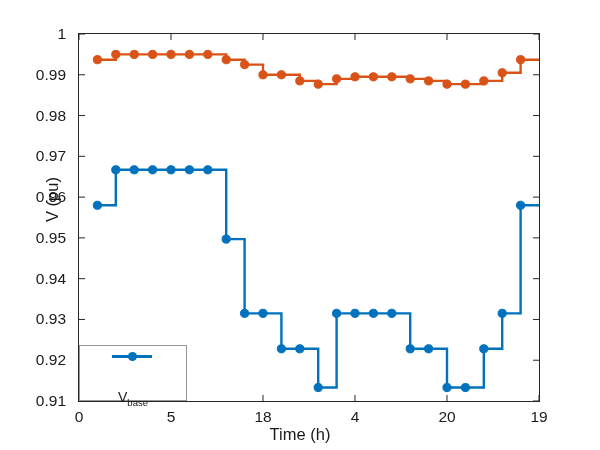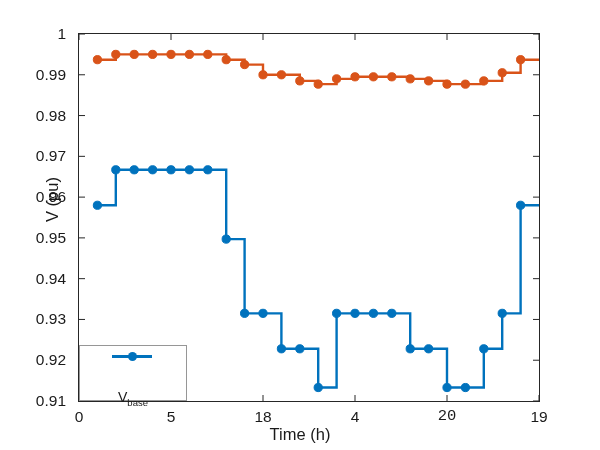--- a/index.html
+++ b/index.html
@@ -196,21 +196,21 @@
           <circle cx="441.60" cy="25.69" r="4.1" fill="#D95319" stroke="#D95319" stroke-width="1"></circle>
         </g>
       </svg>
   </div>
 
   <div id="xticklabels">
       <div class="xlab" style="left: 59px;">0</div>
       <div class="xlab" style="left: 151px;">5</div>
       <div class="xlab" style="left: 243px;">18</div>
       <div class="xlab" style="left: 335px;">4</div>
-      <div class="xlab" style="left: 427px; font-family: Liberation Mono, monospace;">20</div>
+      <div class="xlab" style="left: 427px;">20</div>
       <div class="xlab" style="left: 519px;">19</div>
     </div>
 
   <div id="xtitle">Time (h)</div>
 
   <div id="legend">
     <div class="leg-row">
       <span class="leg-sample">
         <span class="leg-line" id="legline0" style="background: rgb(0, 114, 189);"></span>
         <span class="leg-dot" id="legdot0" style="background: rgb(0, 114, 189);"></span>

